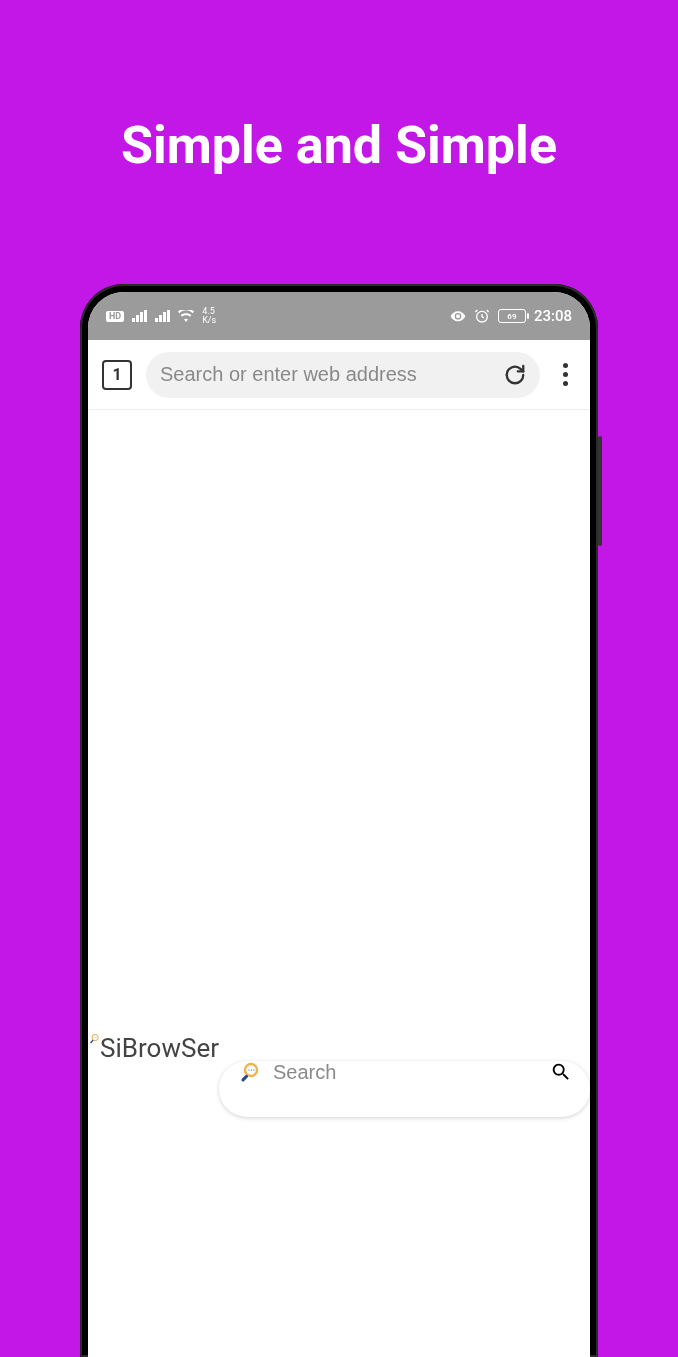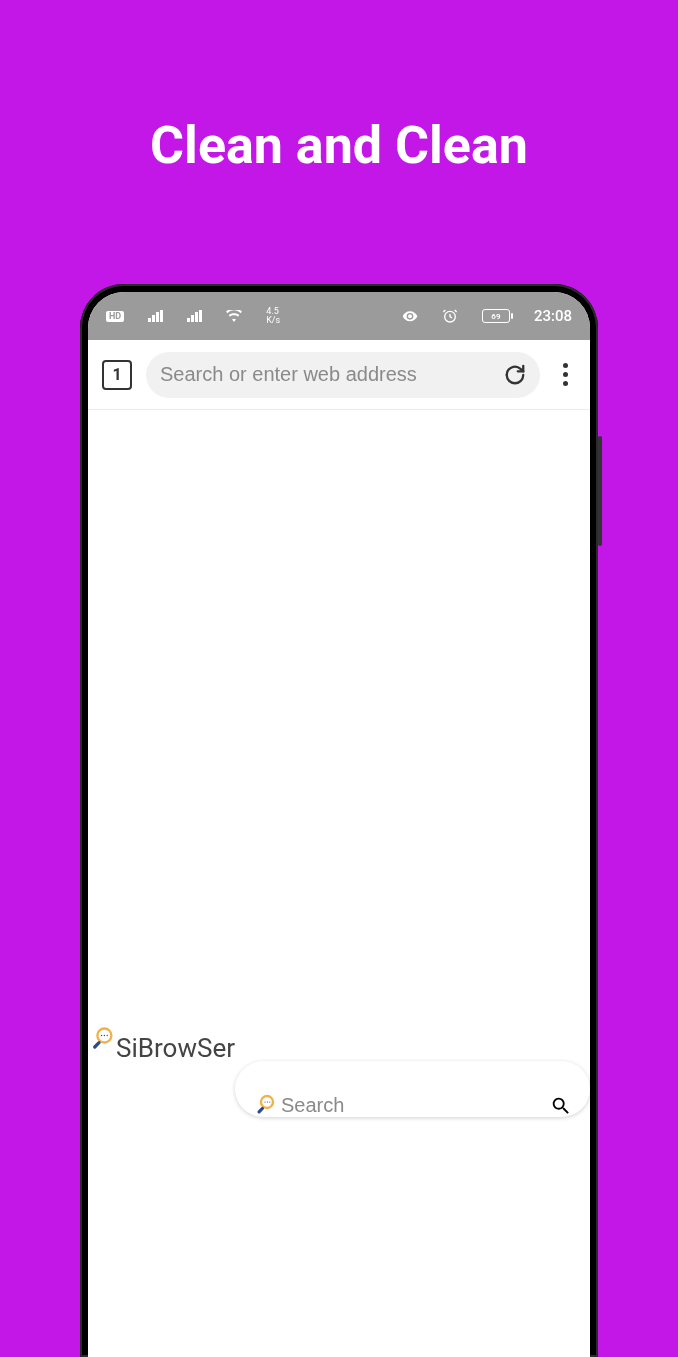--- a/index.html
+++ b/index.html
@@ -49,21 +49,21 @@
   .status-bar {
     height: 48px;
     background: #9b9b9b;
     display: flex;
     align-items: center;
     justify-content: space-between;
     padding: 0 18px;
     color: #fff;
     font-size: 14px;
   }
-  .status-left, .status-right { display: flex; align-items: center; gap: 24px; }
+  .status-left, .status-right { display: flex; align-items: center; gap: 8px; }
   .hd-badge {
     background: #fff; color: #9b9b9b; font-size: 9px; font-weight: 700;
     padding: 1px 3px; border-radius: 2px; line-height: 1;
   }
   .signal { display: inline-flex; align-items: flex-end; gap: 1px; height: 12px; }
   .signal span { width: 3px; background: #fff; }
   .signal span:nth-child(1){height:4px}.signal span:nth-child(2){height:7px}
   .signal span:nth-child(3){height:10px}.signal span:nth-child(4){height:12px}
   .wifi-icon { width: 16px; height: 12px; }
   .net-speed { font-size: 9px; line-height: 1; }
@@ -106,34 +106,34 @@
 
   .content {
     flex: 1; display: flex; flex-direction: row; align-items: center;
     padding-top: 310px;
   }
   .logo { width: 120px; height: 120px; }
   .app-name { font-size: 26px; color: #444; margin-top: 18px; }
   .search-box {
     margin-top: 100px; width: 440px; height: 56px;
     border-radius: 28px; box-shadow: 0 1px 4px rgba(0,0,0,.18);
-    display: flex; align-items: flex-end; padding: 0 18px; gap: 4px;
+    display: flex; align-items: flex-start; padding: 0 18px; gap: 12px;
     background: #fff;
   }
   .search-box .mini-logo { width: 24px; height: 24px; flex-shrink: 0; }
   .search-box input {
     flex: 1; border: none; outline: none; font-size: 20px; color: #777;
   }
   .search-box input::placeholder { color: #8a8a8a; }
   .search-icon { width: 22px; height: 22px; color: #000; }
 </style>
 </head>
 <body>
 
-<div class="promo-title">Clean and Clean</div>
+<div class="promo-title">Simple and Simple</div>
 
 <div class="phone">
   <div class="side-btn"></div>
   <div class="phone-inner">
 
     <div class="status-bar">
       <div class="status-left">
         <span class="hd-badge">HD</span>
         <span class="signal">
             <span></span>

